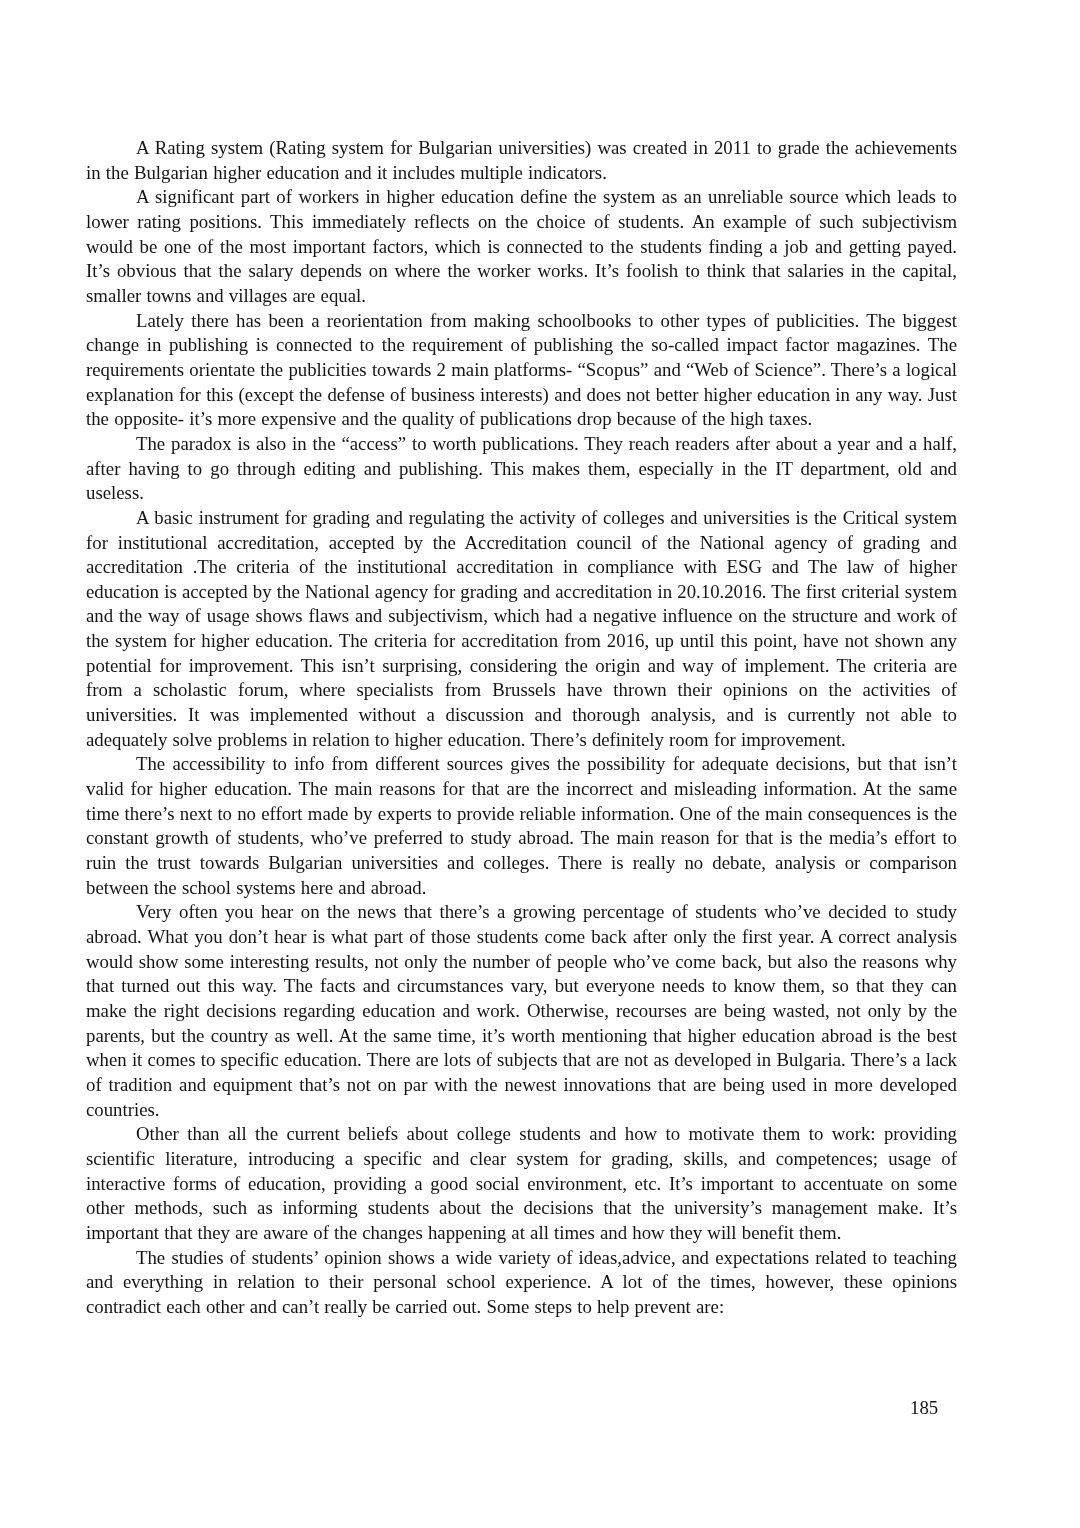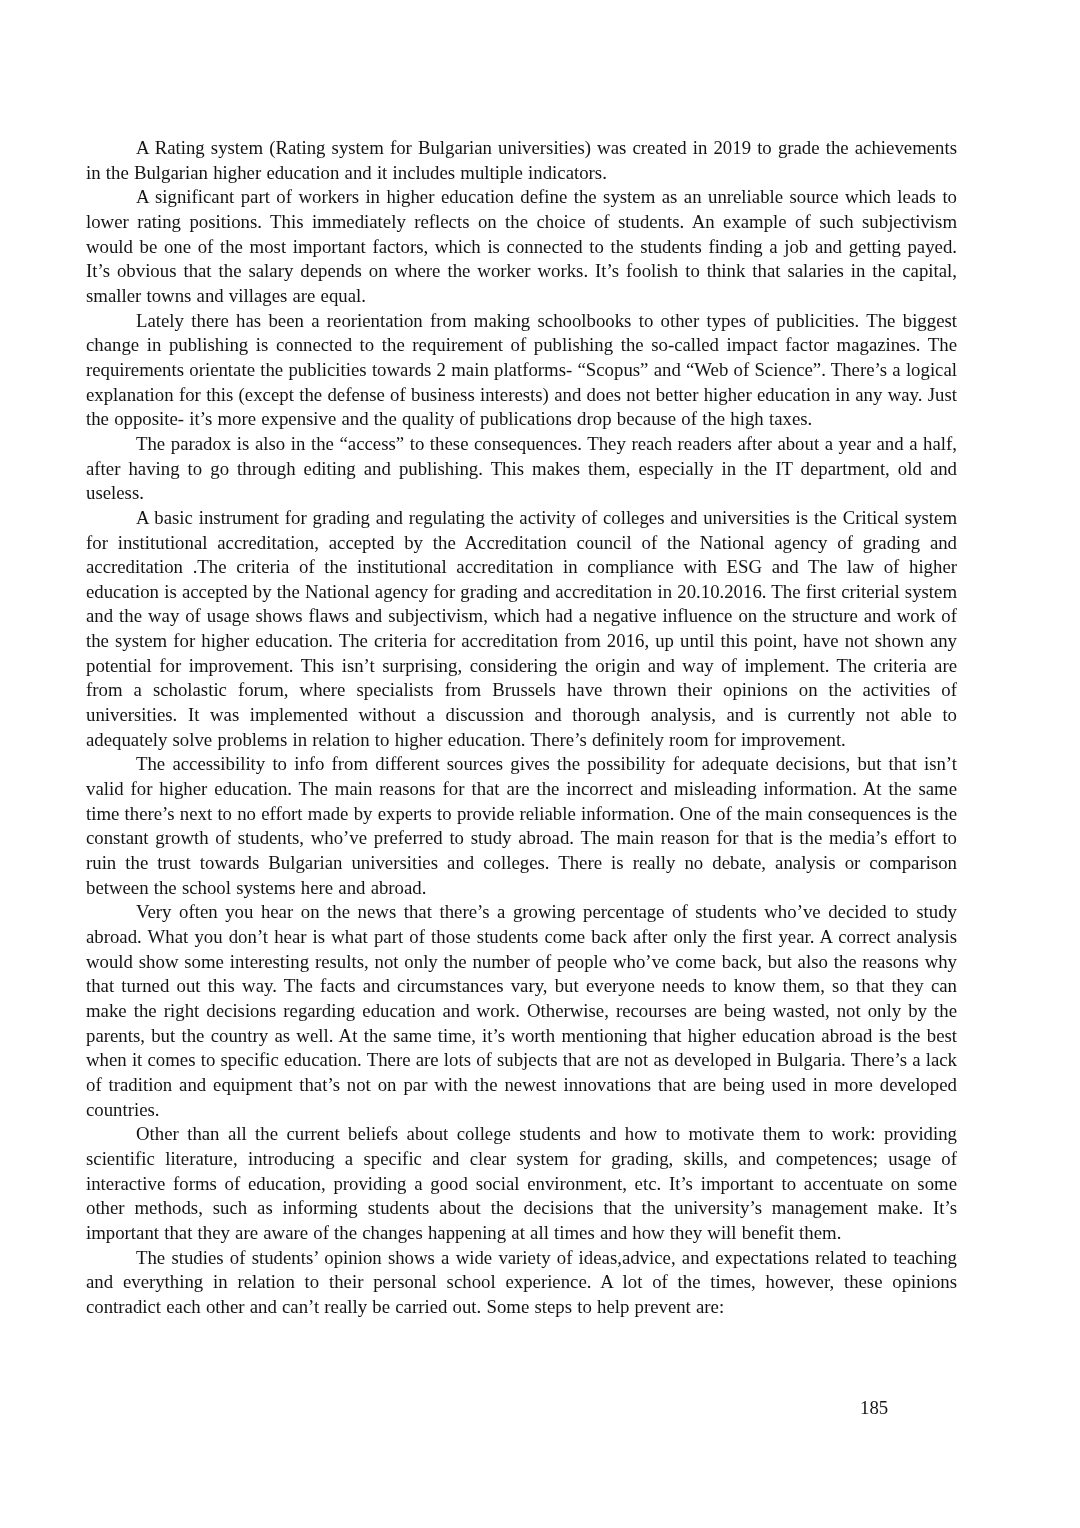--- a/index.html
+++ b/index.html
@@ -31,36 +31,36 @@
     padding: 0;
     text-indent: 50px;
     text-align: justify;
     font-size: 18.8px;
     line-height: 24.65px;
     color: #141414;
     word-spacing: 0.5px;
   }
   .page-number {
     position: absolute;
-    left: 860px;
+    left: 910px;
     top: 1396px;
     font-size: 18.8px;
     line-height: 24.65px;
     color: #141414;
   }
 </style>
 </head>
 <body>
 
 <div class="page">
   <div class="content">
-    <p>A Rating system (Rating system for Bulgarian universities) was created in 2019 to grade the achievements in the Bulgarian higher education and it includes multiple indicators.</p>
+    <p>A Rating system (Rating system for Bulgarian universities) was created in 2011 to grade the achievements in the Bulgarian higher education and it includes multiple indicators.</p>
     <p>A significant part of workers in higher education define the system as an unreliable source which leads to lower rating positions. This immediately reflects on the choice of students. An example of such subjectivism would be one of the most important factors, which is connected to the students finding a job and getting payed. It’s obvious that the salary depends on where the worker works. It’s foolish to think that salaries in the capital, smaller towns and villages are equal.</p>
     <p>Lately there has been a reorientation from making schoolbooks to other types of publicities. The biggest change in publishing is connected to the requirement of publishing the so-called impact factor magazines. The requirements orientate the publicities towards 2 main platforms- “Scopus” and “Web of Science”. There’s a logical explanation for this (except the defense of business interests) and does not better higher education in any way. Just the opposite- it’s more expensive and the quality of publications drop because of the high taxes.</p>
-    <p>The paradox is also in the “access” to these consequences. They reach readers after about a year and a half, after having to go through editing and publishing. This makes them, especially in the IT department, old and useless.</p>
+    <p>The paradox is also in the “access” to worth publications. They reach readers after about a year and a half, after having to go through editing and publishing. This makes them, especially in the IT department, old and useless.</p>
     <p>A basic instrument for grading and regulating the activity of colleges and universities is the Critical system for institutional accreditation, accepted by the Accreditation council of the National agency of grading and accreditation .The criteria of the institutional accreditation in compliance with ESG and The law of higher education is accepted by the National agency for grading and accreditation in 20.10.2016. The first criterial system and the way of usage shows flaws and subjectivism, which had a negative influence on the structure and work of the system for higher education. The criteria for accreditation from 2016, up until this point, have not shown any potential for improvement. This isn’t surprising, considering the origin and way of implement. The criteria are from a scholastic forum, where specialists from Brussels have thrown their opinions on the activities of universities. It was implemented without a discussion and thorough analysis, and is currently not able to adequately solve problems in relation to higher education. There’s definitely room for improvement.</p>
     <p>The accessibility to info from different sources gives the possibility for adequate decisions, but that isn’t valid for higher education. The main reasons for that are the incorrect and misleading information. At the same time there’s next to no effort made by experts to provide reliable information. One of the main consequences is the constant growth of students, who’ve preferred to study abroad. The main reason for that is the media’s effort to ruin the trust towards Bulgarian universities and colleges. There is really no debate, analysis or comparison between the school systems here and abroad.</p>
     <p>Very often you hear on the news that there’s a growing percentage of students who’ve decided to study abroad. What you don’t hear is what part of those students come back after only the first year. A correct analysis would show some interesting results, not only the number of people who’ve come back, but also the reasons why that turned out this way. The facts and circumstances vary, but everyone needs to know them, so that they can make the right decisions regarding education and work. Otherwise, recourses are being wasted, not only by the parents, but the country as well. At the same time, it’s worth mentioning that higher education abroad is the best when it comes to specific education. There are lots of subjects that are not as developed in Bulgaria. There’s a lack of tradition and equipment that’s not on par with the newest innovations that are being used in more developed countries.</p>
     <p>Other than all the current beliefs about college students and how to motivate them to work: providing scientific literature, introducing a specific and clear system for grading, skills, and competences; usage of interactive forms of education, providing a good social environment, etc. It’s important to accentuate on some other methods, such as informing students about the decisions that the university’s management make. It’s important that they are aware of the changes happening at all times and how they will benefit them.</p>
     <p>The studies of students’ opinion shows a wide variety of ideas,advice, and expectations related to teaching and everything in relation to their personal school experience. A lot of the times, however, these opinions contradict each other and can’t really be carried out. Some steps to help prevent are:</p>
   </div>
   <div class="page-number">185</div>
 </div>
 
 </body></html>

